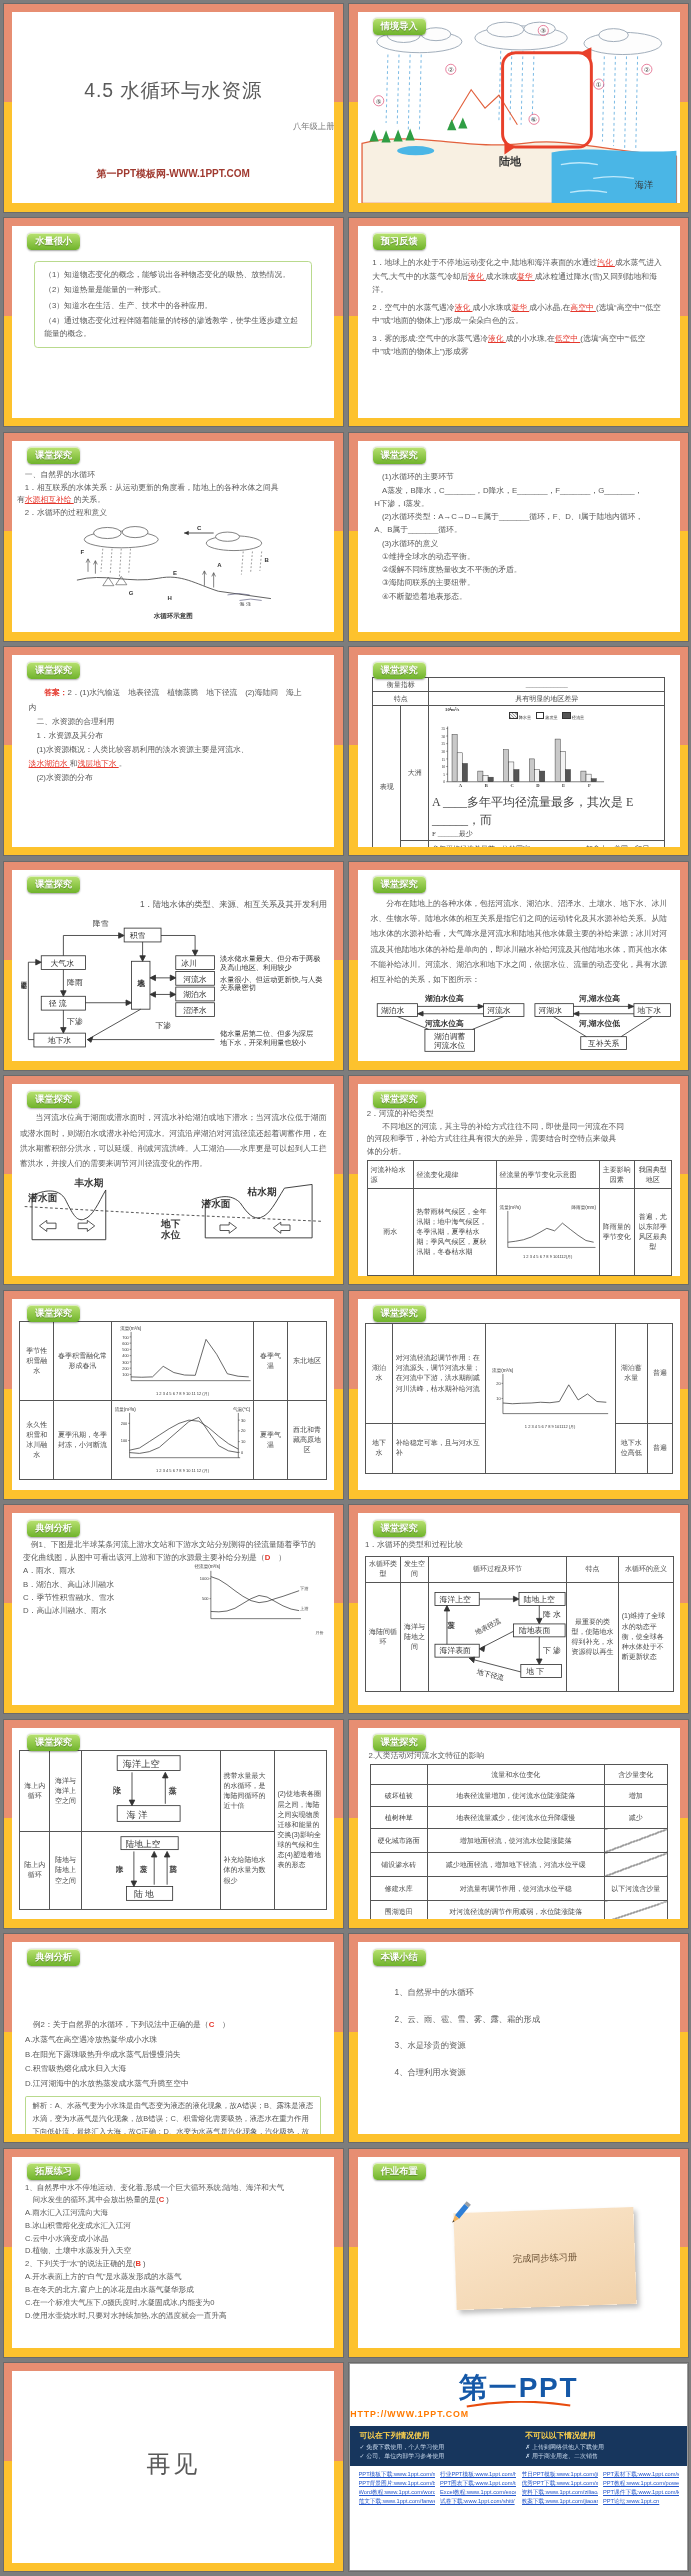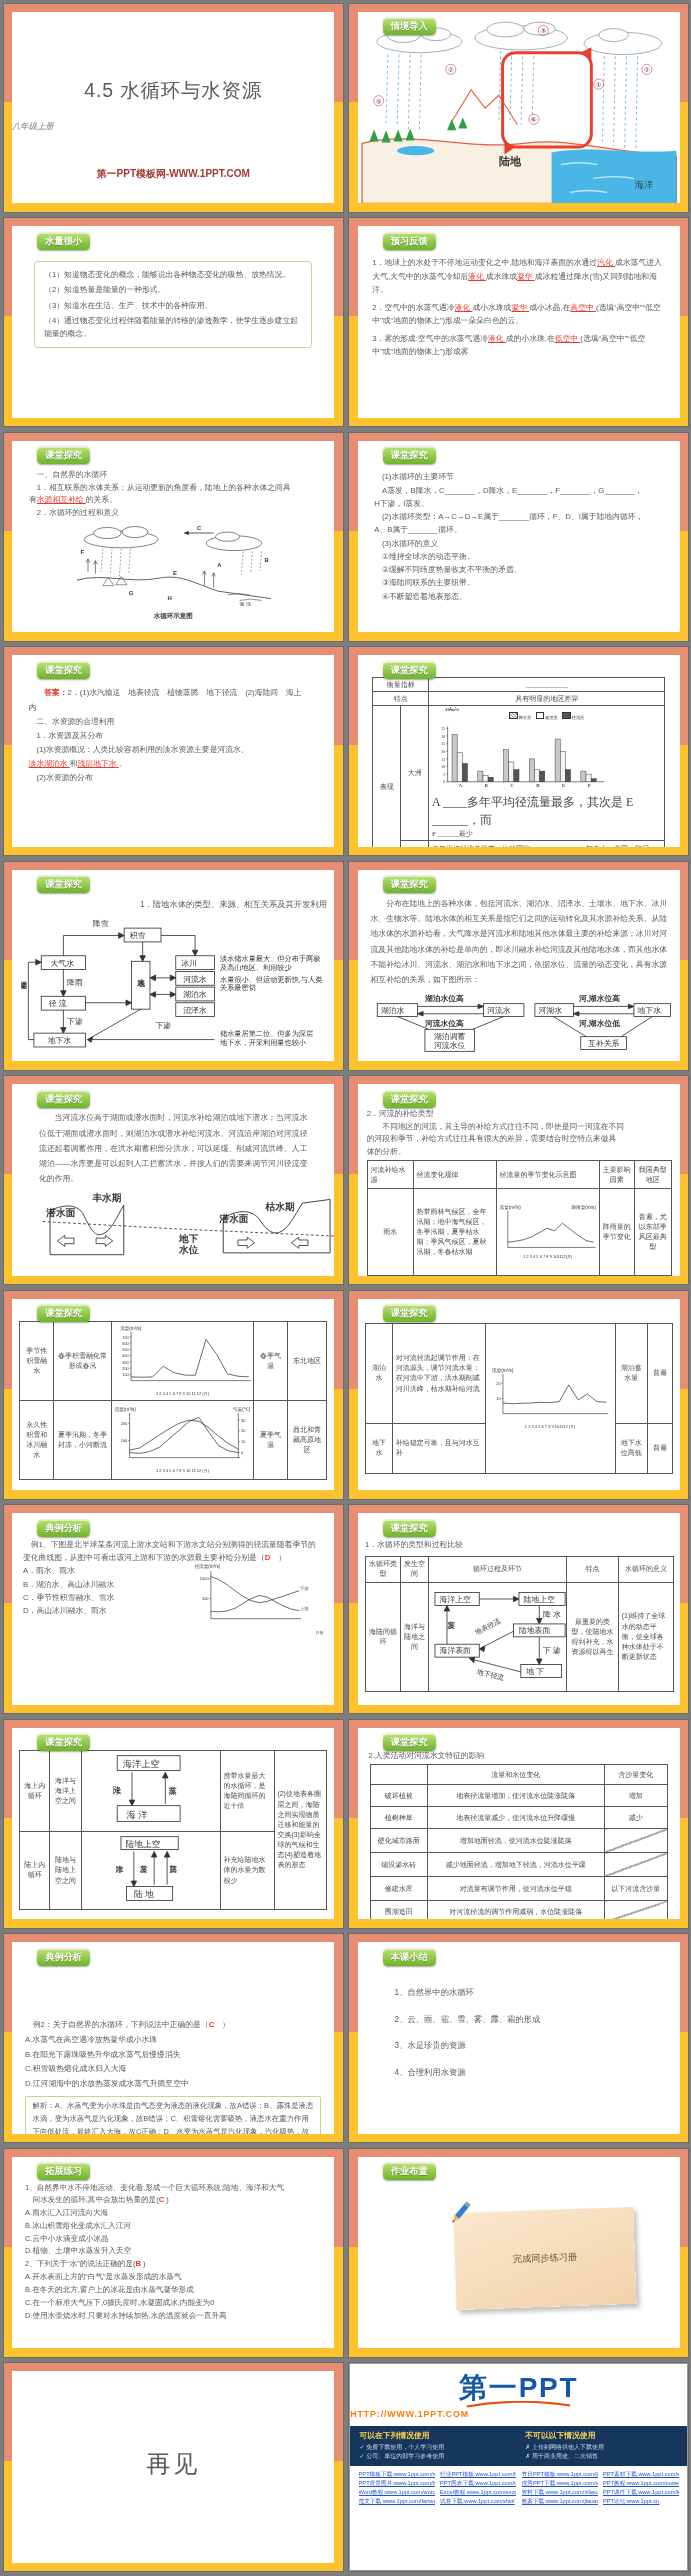--- a/index.html
+++ b/index.html
@@ -1,21 +1,21 @@
 <!DOCTYPE html>
 <html style="font-size:14.8px"><head>
 <meta charset="utf-8">
 <style>
   html,body{margin:0;padding:0;}
   body{width:692px;background:#7d7d7d;font-family:"Liberation Sans","DejaVu Sans",sans-serif;}
   .grid{display:grid;grid-template-columns:1fr 1fr;gap:6.5px;padding:3.7px;}
   .cell{height:208px;position:relative;background:linear-gradient(180deg,#e78e72 0%,#e78e72 47%,#fdc22d 47%,#fdc22d 100%);outline:0.9px solid #6b6b6b;}
   .cell.plain{background:#fff;}
   .paper{position:absolute;inset:8.3px;background:#fff;overflow:hidden;}
-  .badge{position:absolute;top:6.5px;left:25px;z-index:3;padding:1.8px 8.3px;border-radius:4.6px;
+  .badge{position:absolute;top:6.5px;left:15px;z-index:3;padding:1.8px 8.3px;border-radius:4.6px;
     background:linear-gradient(#b9e272,#6fb32b);color:#fff;font-size:9.2px;font-weight:bold;
     text-shadow:0 0.9px 0.9px rgba(0,0,0,.3);box-shadow:0 0.9px 1.8px rgba(0,0,0,.35),inset 0 0.9px 0 rgba(255,255,255,.55);}
   .body{position:absolute;inset:0;padding:24px 13px 5.5px;font-size:7.8px;color:#595959;line-height:1.62;}
   .rd{color:#e5372c;font-weight:bold;}
   .ru{color:#e5372c;text-decoration:underline;}
   .ind{text-indent:1em;}
   .ind2{text-indent:2em;}
   .ctr{text-align:right;}
   .greenbox{border:0.9px solid #b9da8d;border-radius:3.7px;padding:6.5px 9.2px;}
   table.t{border-collapse:collapse;margin:0 auto;color:#4a4a4a;table-layout:fixed;}
@@ -25,21 +25,21 @@
   .vtx{word-break:break-all;line-height:1.3;}
   .chartlab{font-size:4.6px;color:#333;line-height:1.1;}
   .months{font-size:4px;color:#333;text-align:center;line-height:1;}
   .legend{display:flex;gap:4.6px;justify-content:center;font-size:4.2px;color:#333;align-items:center;}
   .sw{display:inline-block;width:6.5px;height:4.6px;border:0.5px solid #333;margin-right:0.9px;}
   .sw1{background:repeating-linear-gradient(45deg,#999 0 0.9px,#eee 0.9px 2.3px);}
   .sw2{background:#fff;}
   .sw3{background:#555;}
   
   .t-title{position:absolute;top:65px;width:100%;text-align:center;font-size:19.4px;color:#5a5a5a;letter-spacing:0.9px;}
-  .t-sub{position:absolute;top:109px;width:100%;text-align:left;font-size:8.3px;color:#7a7a7a;font-style:italic;}
+  .t-sub{position:absolute;top:109px;width:100%;text-align:right;font-size:8.3px;color:#7a7a7a;}
   .t-site{position:absolute;top:155px;width:100%;text-align:center;font-size:10px;font-weight:bold;color:#a03a30;}
   .bye{position:absolute;top:77px;width:100%;text-align:center;font-size:24px;color:#595959;letter-spacing:2.8px;}
   
   .opt{margin:0.9px 0;}
   .anly{border:0.9px solid #b9da8d;border-radius:1.8px;padding:3.7px 6.5px;font-size:7.4px;line-height:1.75;margin-top:5.5px;color:#555;}
   
   .note{position:absolute;left:97px;top:53px;width:180px;height:97px;background:linear-gradient(160deg,#fbe7cd,#f1d2ab);
     transform:rotate(-2deg);box-shadow:2.8px 3.7px 5.5px rgba(0,0,0,.25);display:flex;align-items:center;justify-content:center;
     font-size:9.2px;color:#6b5134;}
   
@@ -135,21 +135,21 @@
         <div style="margin-bottom:3.7px;"><span>1．地球上的水处于不停地运动变化之中,陆地和海洋表面的水通过</span><span class="ru">汽化 </span><span>成水蒸气进入大气,大气中的水蒸气冷却后</span><span class="ru">液化 </span><span>成水珠或</span><span class="ru">凝华 </span><span>成冰粒通过降水(雪)又回到陆地和海洋。</span></div>
         <div style="margin-bottom:3.7px;"><span>2．空气中的水蒸气遇冷</span><span class="ru">液化 </span><span>成小水珠或</span><span class="ru">凝华 </span><span>成小冰晶,在</span><span class="ru">高空中 </span><span>(选填“高空中”“低空中”或“地面的物体上”)形成一朵朵白色的云。</span></div>
         <div><span>3．雾的形成:空气中的水蒸气遇冷</span><span class="ru">液化 </span><span>成的小水珠,在</span><span class="ru">低空中 </span><span>(选填“高空中”“低空中”或“地面的物体上”)形成雾</span></div>
       </div>
     </div>
   </div>
 
   <div class="cell">
     <div class="paper">
       <div class="badge">课堂探究</div>
-      <div class="body" style="padding:28px 17px 0;">
+      <div class="body" style="padding:28px 5px 0;">
         <div class="ind">一、自然界的水循环</div>
         <div class="ind"><span>1．相互联系的水体关系：从运动更新的角度看，陆地上的各种水体之间具</span></div>
         <div><span>有</span><span class="ru">水源相互补给 </span><span>的关系。</span></div>
         <div class="ind">2．水循环的过程和意义</div>
         <div style="text-align:center;margin-top:1.8px;">
           <svg width="196" height="85" viewBox="0 0 212 92" style="font-size:8.5px">
             <g stroke="#555" fill="#fff" stroke-width="0.8">
               <ellipse cx="50" cy="20" rx="40" ry="9"></ellipse>
                 <ellipse cx="35" cy="13" rx="15" ry="6"></ellipse>
                 <ellipse cx="65" cy="12" rx="14" ry="6"></ellipse>
@@ -410,21 +410,21 @@
             <text x="236" y="62">互补关系</text>
           </g>
         </svg>
       </div>
     </div>
   </div>
 
   <div class="cell">
     <div class="paper">
       <div class="badge">课堂探究</div>
-      <div class="body" style="padding:26px 27px 0;line-height:1.95;text-align:justify;">
+      <div class="body" style="padding:26px 8px 0;line-height:1.95;text-align:justify;">
         <div class="ind2">当河流水位高于湖面或潜水面时，河流水补给湖泊或地下潜水；当河流水位低于湖面或潜水面时，则湖泊水或潜水补给河流水。河流沿岸湖泊对河流径流还起着调蓄作用，在洪水期蓄积部分洪水，可以延缓、削减河流洪峰。人工湖泊——水库更是可以起到人工拦蓄洪水，并按人们的需要来调节河川径流变化的作用。</div>
         <svg width="304" height="76" viewBox="0 0 330 82" style="display:block;margin:3.7px auto 0;font-size:8.5px">
           <path d="M12,22 C30,14 42,16 48,26 C56,42 60,50 68,48 C78,45 84,30 92,16 L92,70 L12,70 Z" fill="none" stroke="#333" stroke-width="1"></path>
           <path d="M200,30 C218,20 230,22 238,30 C246,42 252,48 260,46 C270,43 276,30 286,14 L316,10 L316,68 L200,68 Z" fill="none" stroke="#333" stroke-width="1"></path>
           <path d="M4,34 L150,42 L326,50" stroke="#333" stroke-width="0.9" stroke-dasharray="3,2.5" fill="none"></path>
           <g fill="#fff" stroke="#333" stroke-width="0.9">
             <polygon points="38,52 28,52 28,49 20,55 28,61 28,58 38,58"></polygon>
             <polygon points="62,52 72,52 72,49 80,55 72,61 72,58 62,58"></polygon>
             <polygon points="216,54 226,54 226,51 234,57 226,63 226,60 216,60"></polygon>
             <polygon points="292,54 282,54 282,51 274,57 282,63 282,60 292,60"></polygon>

